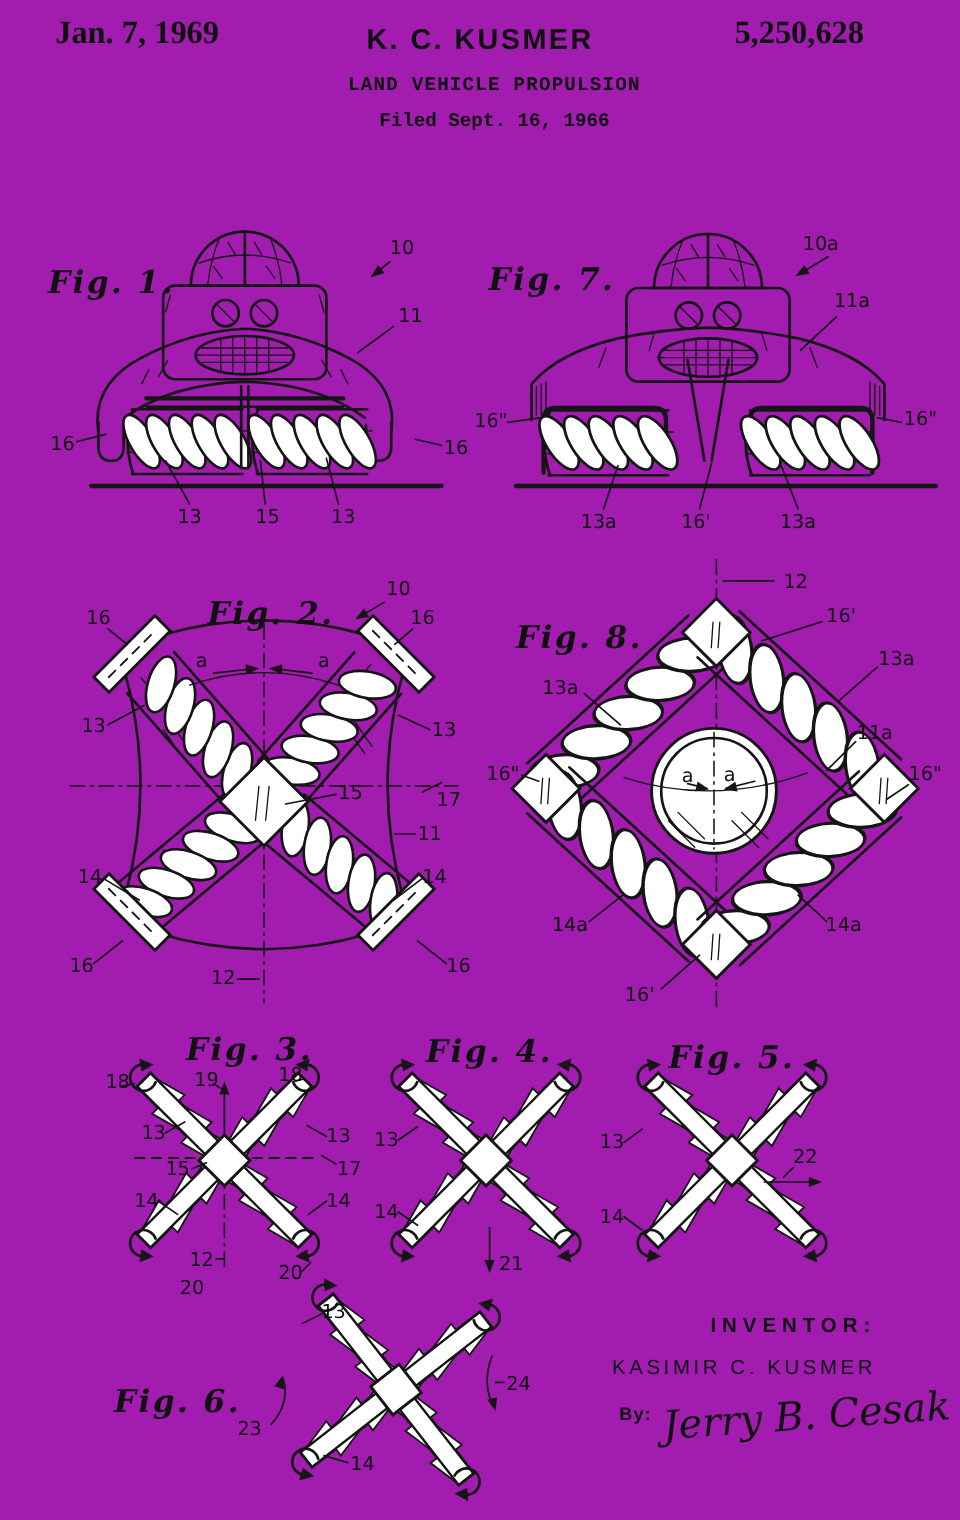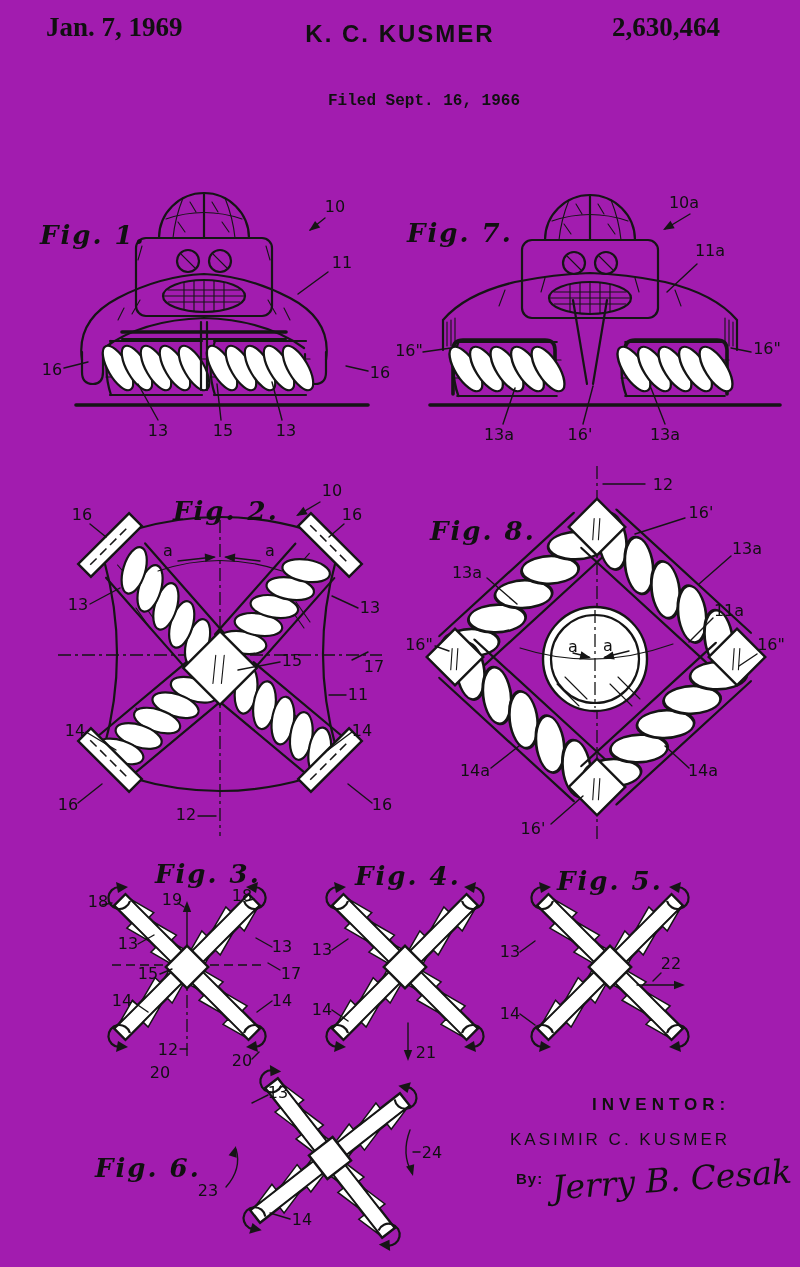--- a/index.html
+++ b/index.html
@@ -100,22 +100,23 @@
         <use href="#curl" transform="translate(-69,-69)"></use>
         <use href="#curl" transform="translate(69,-69) scale(-1,1)"></use>
         <use href="#curl" transform="translate(-69,69) scale(1,-1)"></use>
         <use href="#curl" transform="translate(69,69) scale(-1,-1)"></use>
       </g>
     </defs>
   </svg>
 
   <div class="abs date" style="left:46px;top:12px">Jan. 7, 1969</div>
   <div class="abs author" style="left:400px;top:20px;transform:translateX(-50%)">K. C. KUSMER</div>
-  <div class="abs patnum" style="left:612px;top:12px">2,630,464</div>
-  <div class="abs filed" style="left:424px;top:92px;transform:translateX(-50%)">Filed Sept. 16, 1966</div>
+  <div class="abs patnum" style="left:612px;top:12px">5,250,628</div>
+  <div class="abs doctitle" style="left:412px;top:62px;transform:translateX(-50%)">LAND VEHICLE PROPULSION</div>
+  <div class="abs filed" style="left:412px;top:92px;transform:translateX(-50%)">Filed Sept. 16, 1966</div>
 
   <svg style="left:20px;top:172px" width="372" height="272">
     <g>
       <path class="s" d="M139,66 A45,45 0 0 1 229,66"></path>
       <path class="s" d="M184,21 L184,66"></path>
       <path class="t" d="M163,26 Q155,46 153,66"></path>
       <path class="t" d="M205,26 Q213,46 215,66"></path>
       <path class="t" d="M146,47 Q184,34 222,47"></path>
       <path class="t" d="M170,30 L176,40 M192,30 L198,40 M158,50 L165,60 M202,50 L209,60"></path>
       <line class="s" x1="136" y1="66" x2="232" y2="66"></line>

